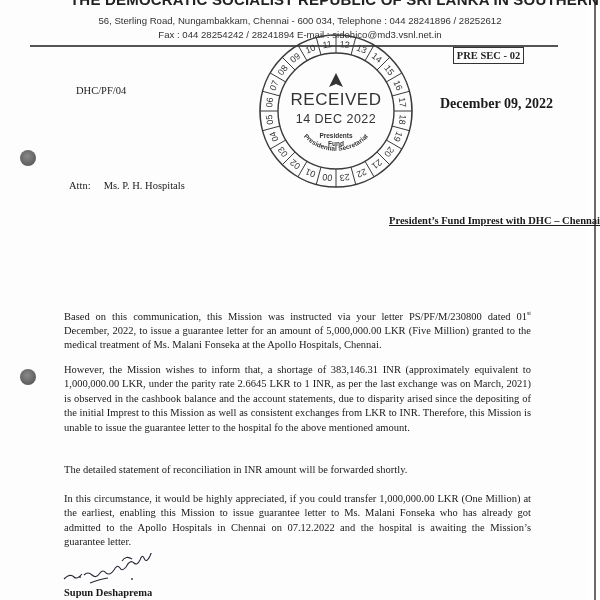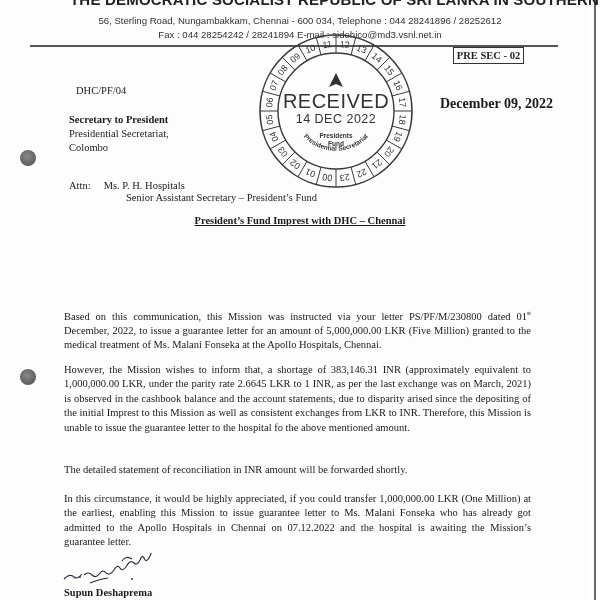--- a/index.html
+++ b/index.html
@@ -36,38 +36,38 @@
   .date { position: absolute; left: 440px; top: 96px; font-size: 14px; font-weight: bold; }
 
   .addr-block { position: absolute; left: 69px; top: 113px; font-size: 10.5px; line-height: 14px; }
   .addr-block .b { font-weight: bold; }
 
   .attn { position: absolute; left: 69px; top: 179px; font-size: 10.5px; line-height: 14px; }
   .attn .lbl { display: inline-block; width: 32px; }
   .attn-role { position: absolute; left: 126px; top: 192px; font-size: 10.5px; }
 
   .subject {
-    position: absolute; left: 0; top: 215px; width: 600px; text-align: center;
+    position: absolute; left: 0; top: 215px; width: 600px; text-align: right;
     font-weight: bold; font-size: 10.5px; text-decoration: underline;
   }
 
   .para {
     position: absolute; left: 64px; width: 467px; font-size: 10.5px; line-height: 14.4px;
     text-align: justify;
   }
   .para sup { font-size: 6px; }
 
   .sig-name { position: absolute; left: 64px; top: 587px; font-weight: bold; font-size: 10.5px; }
   .signature { position: absolute; left: 60px; top: 553px; }
 
   
   .stamp { position: absolute; left: 258px; top: 33px; width: 156px; height: 156px; }
   .stamp-received {
     position: absolute; left: 0; top: 57px; width: 156px; text-align: center;
-    font-family: "Liberation Sans", sans-serif; font-size: 20px; color: #333; letter-spacing: 0.5px;
+    font-family: "Liberation Sans", sans-serif; font-size: 17px; color: #333; letter-spacing: 0.5px;
   }
   .stamp-date {
     position: absolute; left: 0; top: 79px; width: 156px; text-align: center;
     font-family: "Liberation Sans", sans-serif; font-size: 12.5px; color: #333; letter-spacing: 0.5px;
   }
   .stamp-org1, .stamp-org2 {
     position: absolute; left: 0; width: 156px; text-align: center;
     font-family: "Liberation Sans", sans-serif; font-size: 6.5px; color: #333; font-weight: bold;
   }
   .stamp-org1 { top: 99px; } .stamp-org2 { top: 107px; }
@@ -84,31 +84,25 @@
   <div class="lh-title">THE DEMOCRATIC SOCIALIST REPUBLIC OF SRI LANKA IN SOUTHERN INDIA</div>
   <div class="lh-addr">56, Sterling Road, Nungambakkam, Chennai - 600 034, Telephone : 044 28241896 / 28252612</div>
   <div class="lh-fax">Fax : 044 28254242 / 28241894 E-mail : sidehico@md3.vsnl.net.in</div>
   <div class="lh-rule"></div>
 
   <div class="presec">PRE SEC - 02</div>
 
   <div class="ref">DHC/PF/04</div>
   <div class="date">December 09, 2022</div>
 
-  <div class="addr-block">
-    <div class="b">Secretary to President</div>
-    <div>Presidential Secretariat,</div>
-    <div>Colombo</div>
-  </div>
 
   <div class="attn">
     <span class="lbl">Attn:</span>
     <span>Ms. P. H. Hospitals</span>
   </div>
-  <div class="attn-role">Senior Assistant Secretary – President’s Fund</div>
 
   <div class="stamp">
     <svg width="156" height="156" viewBox="0 0 156 156">
       <g fill="none" stroke="#3a3a3a">
         <circle cx="78" cy="78" r="76" stroke-width="1.6"></circle>
         <circle cx="78" cy="78" r="58" stroke-width="1.4"></circle>
       </g>
       <g id="ticks" stroke="#3a3a3a" stroke-width="1">
           <line x1="63.0" y1="134.0" x2="58.3" y2="151.4"></line>
           <line x1="49.0" y1="128.2" x2="40.0" y2="143.8"></line>

